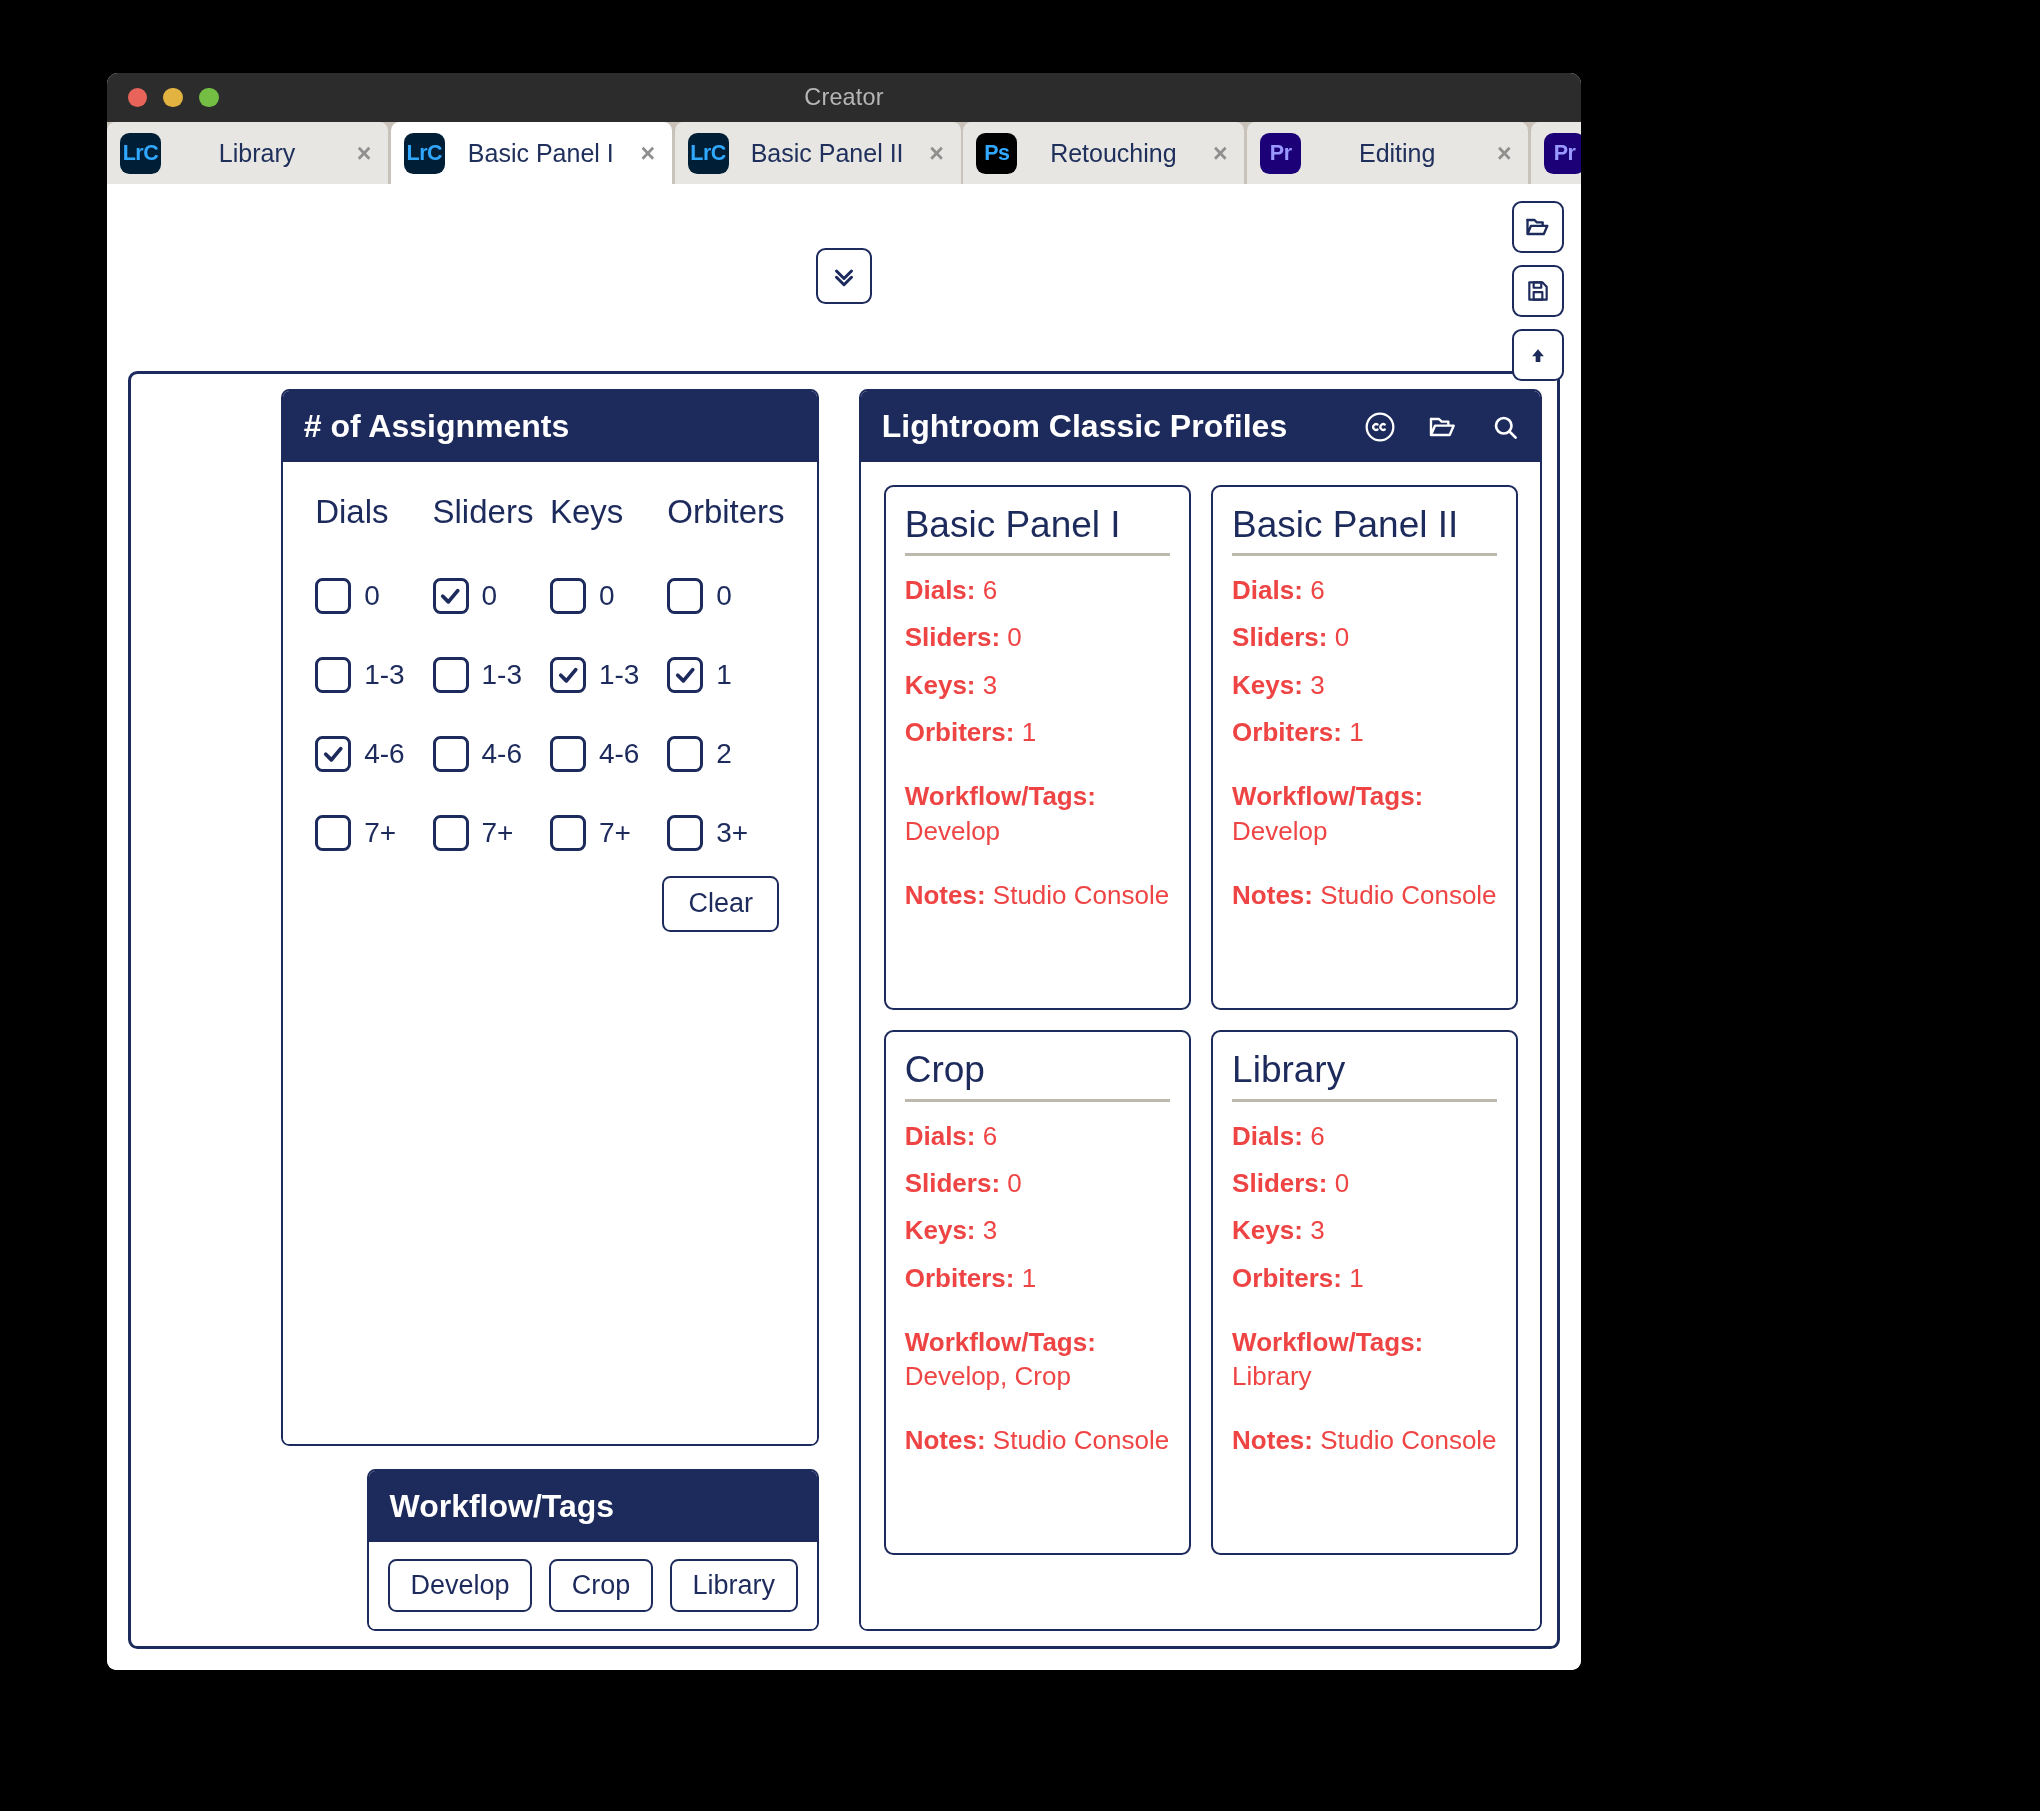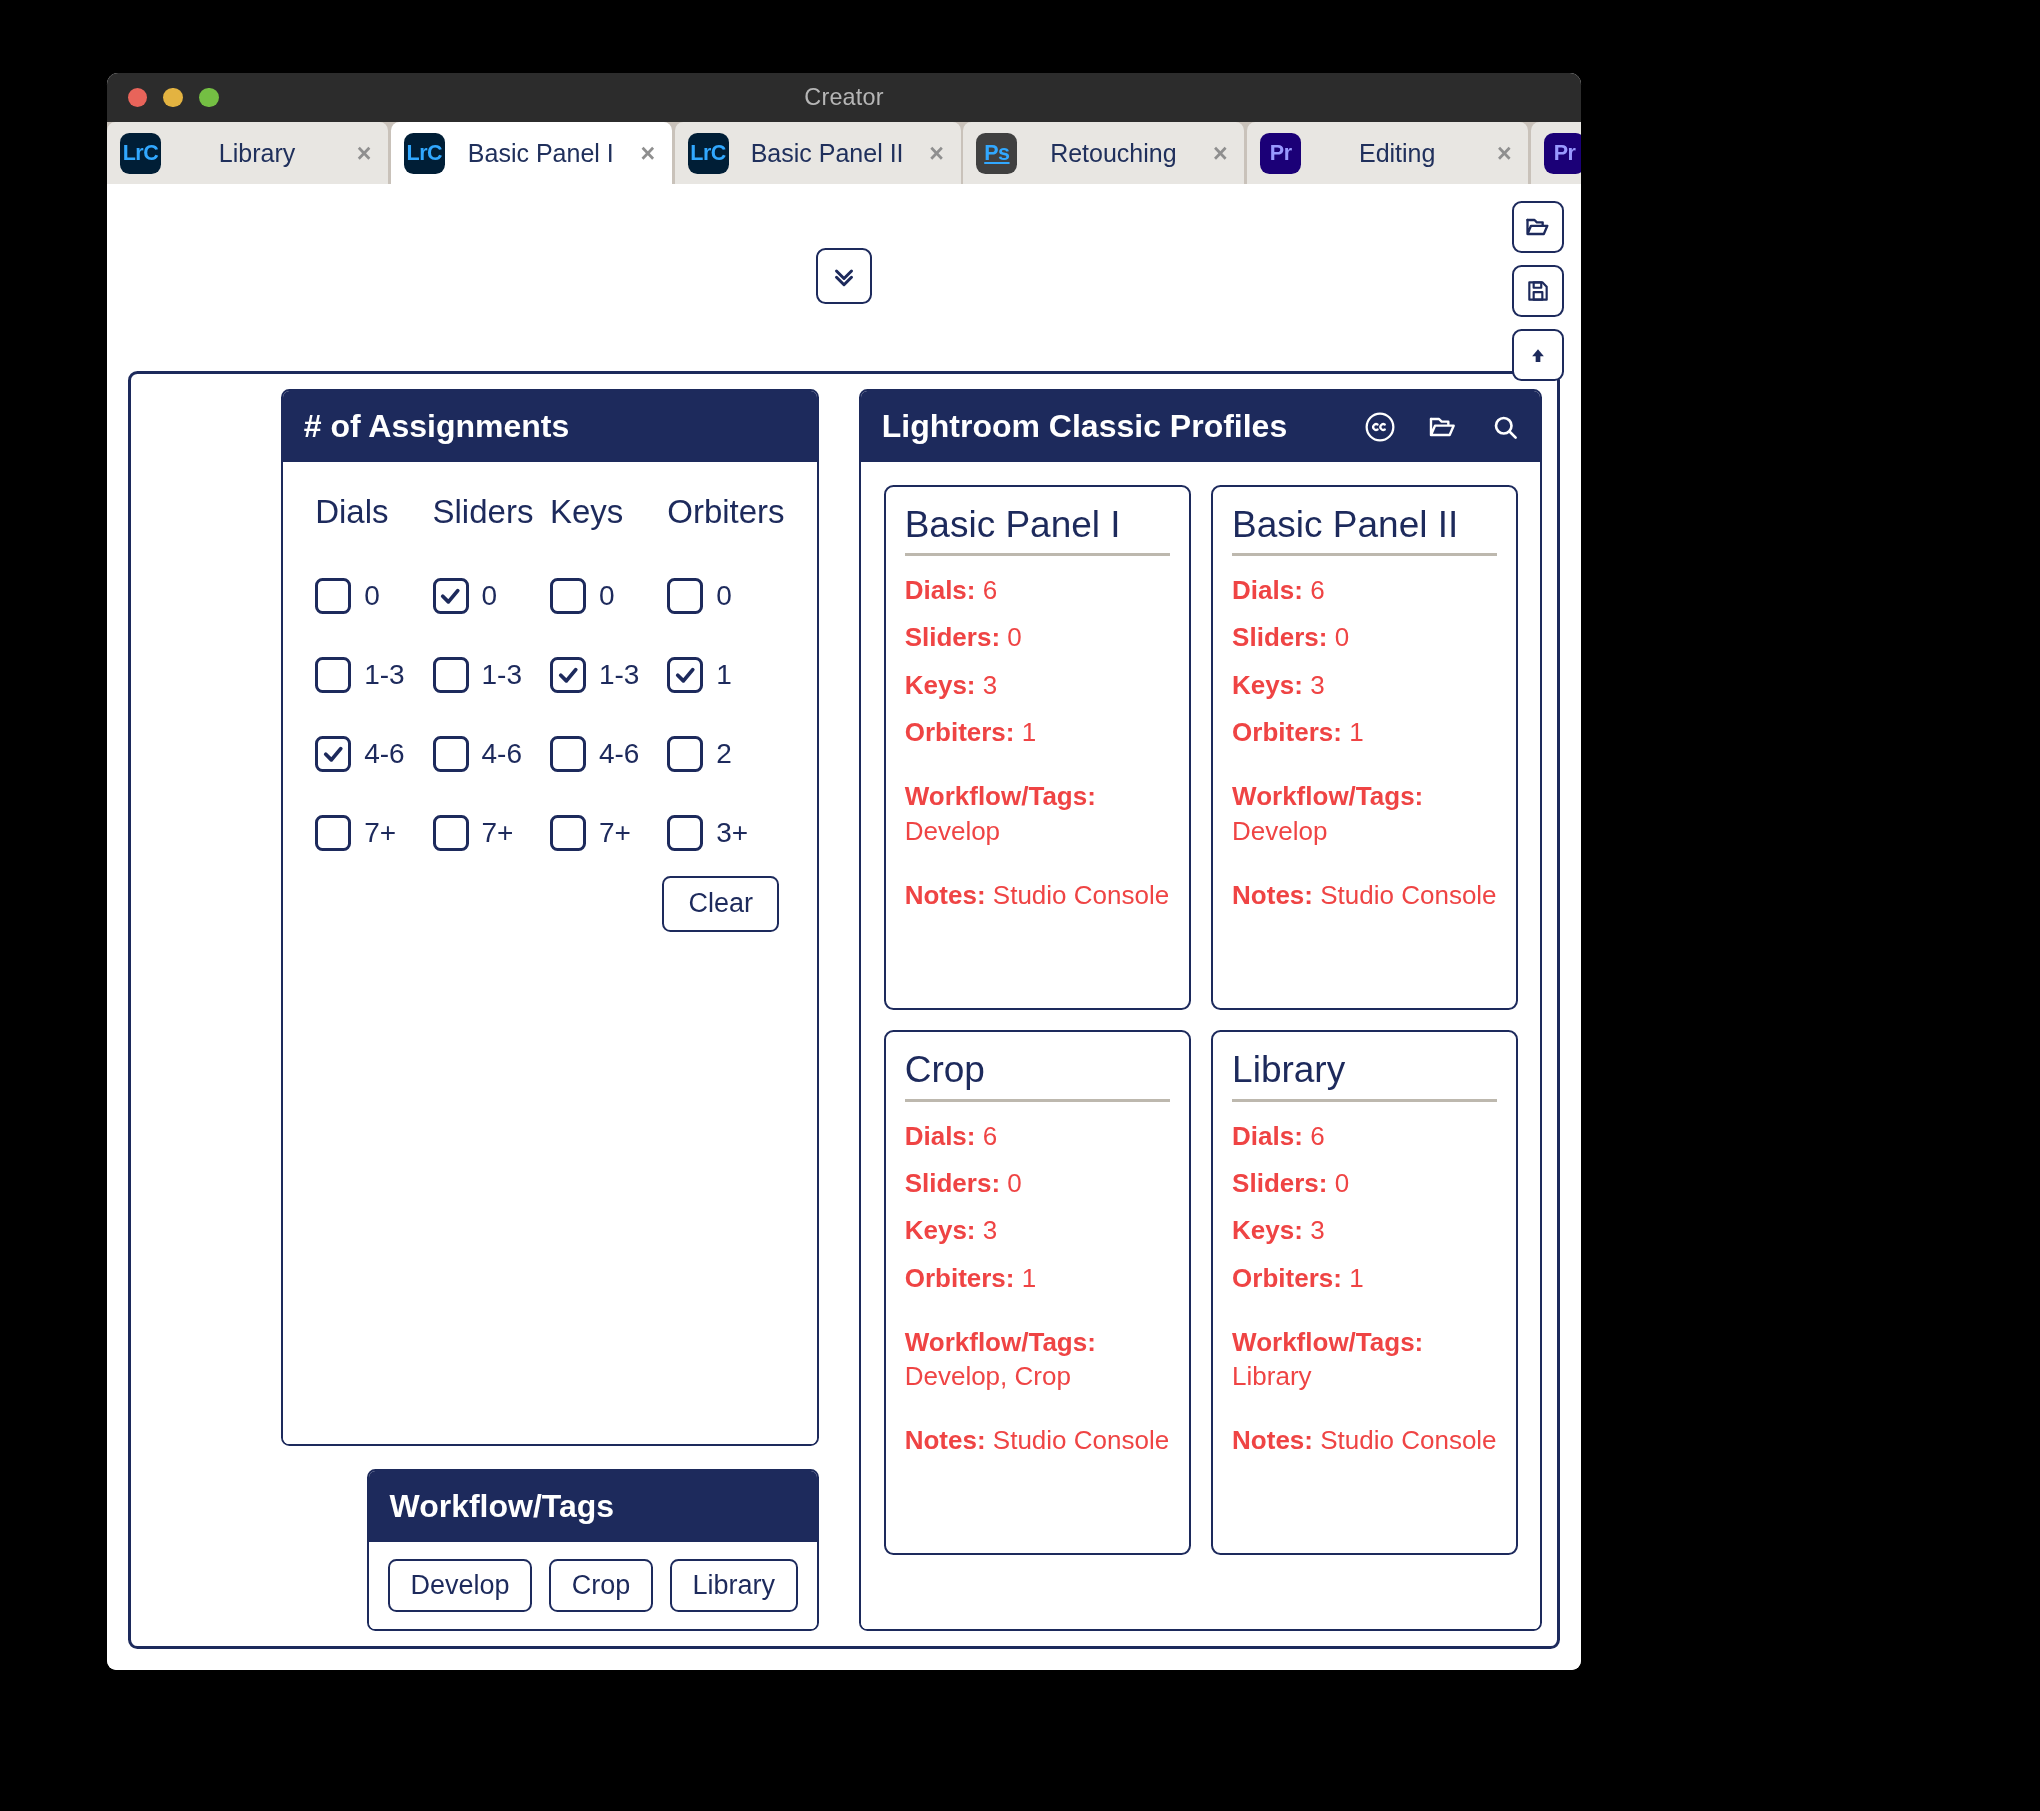--- a/index.html
+++ b/index.html
@@ -74,21 +74,21 @@
   .tab-badge {
     width: 41px; height: 41px;
     border-radius: 9.4px;
     display: flex; align-items: center; justify-content: center;
     font-size: 21.5px;
     font-weight: bold;
     flex: 0 0 auto;
     letter-spacing: -0.5px;
   }
   .badge-lrc { background: #001e36; color: #31a8ff; }
-  .badge-ps  { background: #404040; color: #31a8ff; text-decoration: underline; }
+  .badge-ps  { background: #000000; color: #31a8ff; }
   .badge-pr  { background: #1b0077; color: #9999ff; }
   .tab-label {
     font-size: 25px;
     color: #20305c;
     white-space: nowrap;
     overflow: hidden;
     padding: 0 13px;
     flex: 1 1 auto;
     text-align: center;
   }

